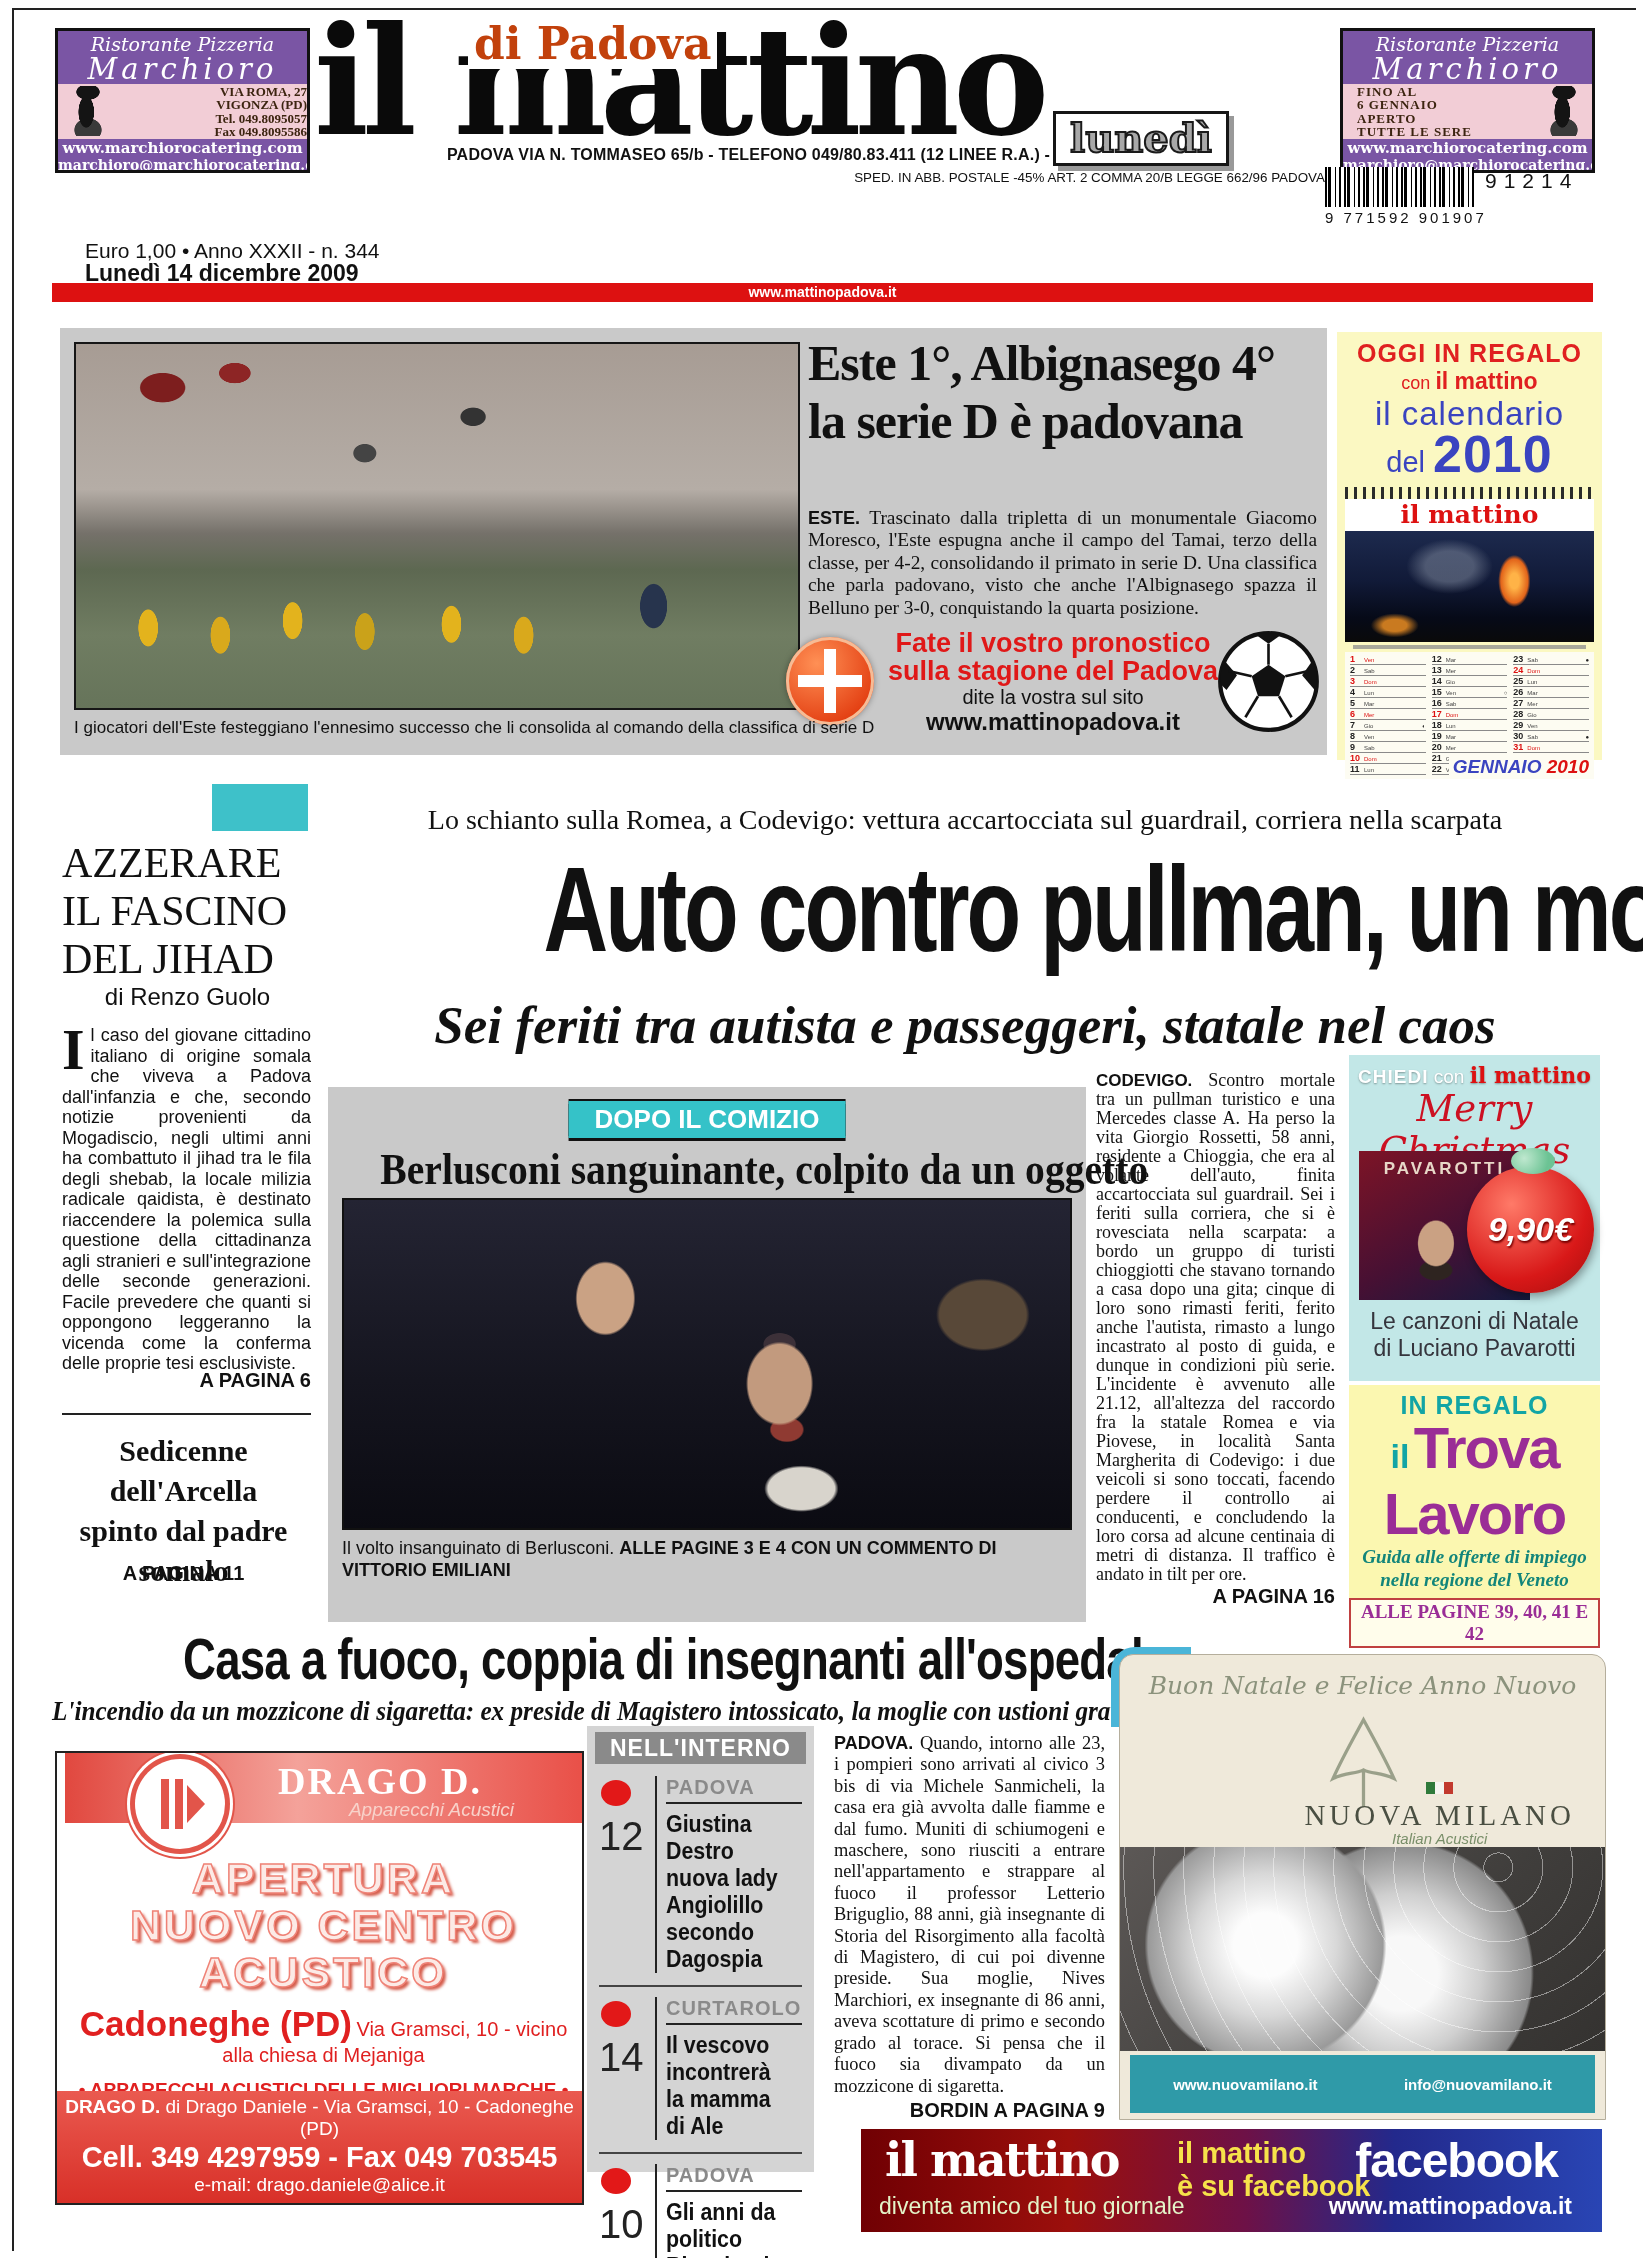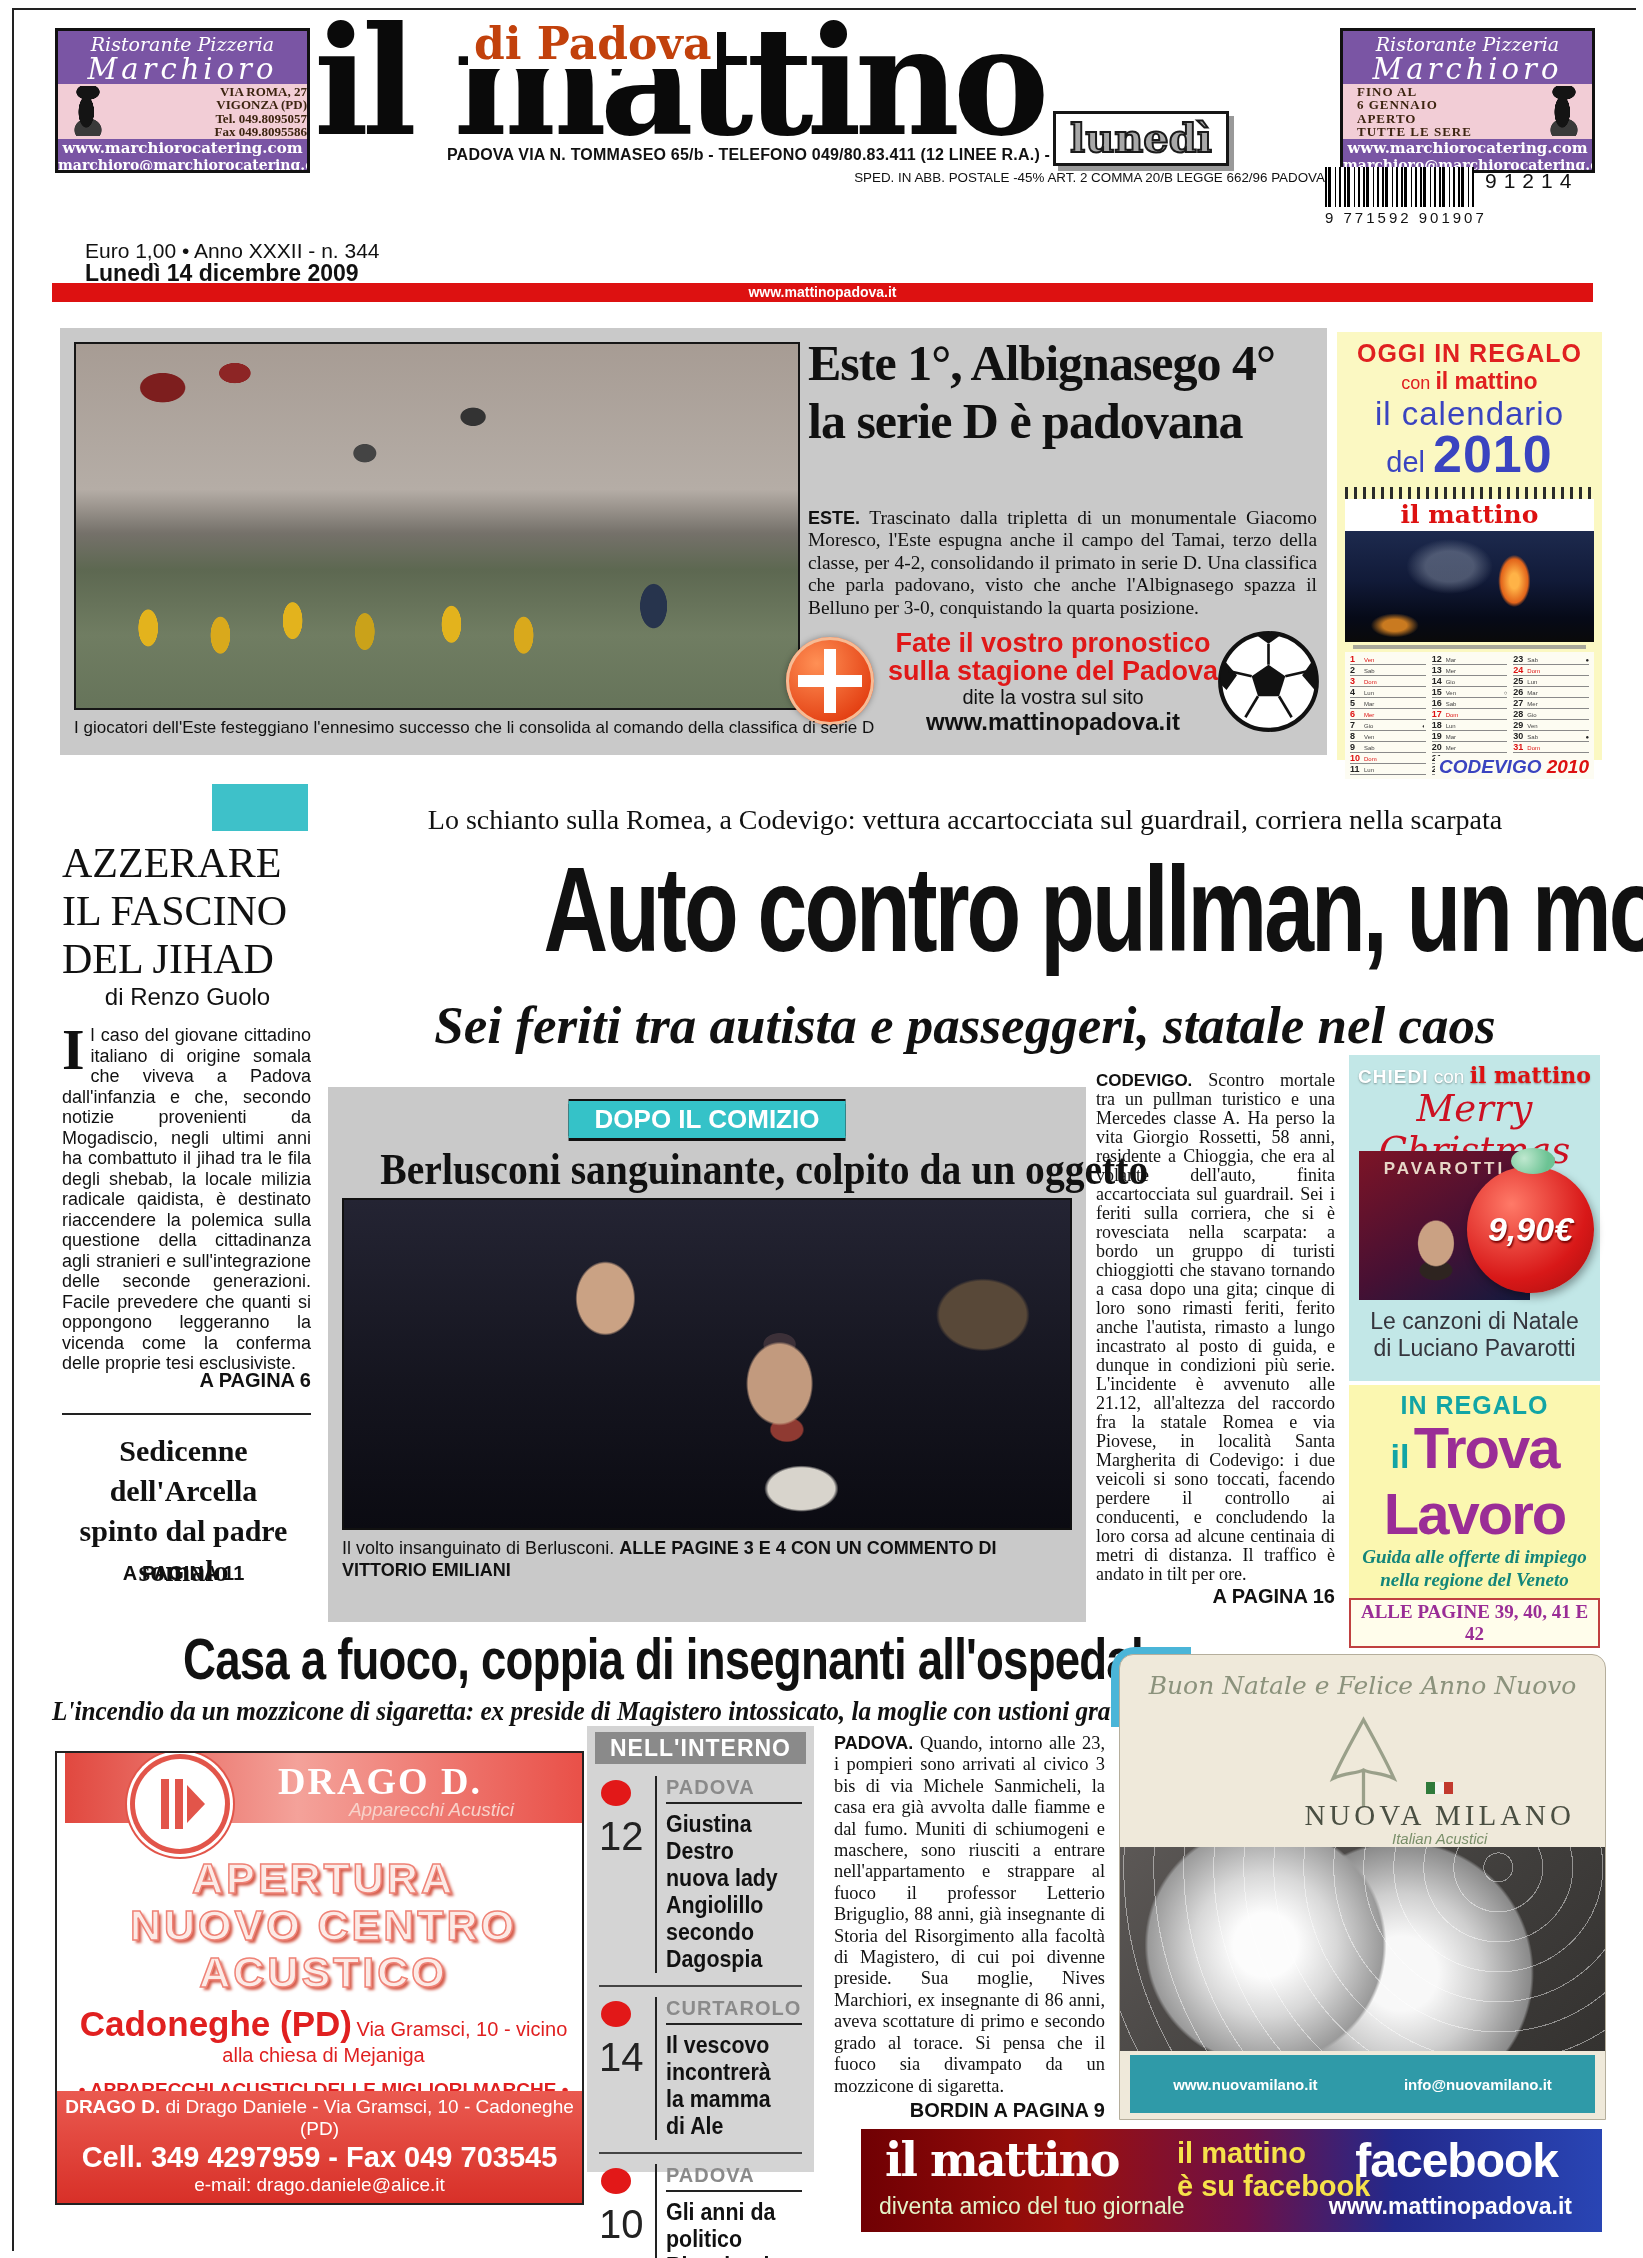--- a/index.html
+++ b/index.html
@@ -576,21 +576,21 @@
             <span class="cal-moon">●</span>
           </div>
 
           <div class="cal-day red">
             <span class="cal-num">31</span>
             <span class="cal-dow">Dom</span>
             <span class="cal-moon"></span>
           </div>
         </div>
       <div class="cal-month">
-        <span>CODEVIGO</span>
+        <span>GENNAIO</span>
         <b>2010</b>
       </div>
     </div>
   </div>
 
   <div class="teal-sq"></div>
   <div class="jihad-title">
     <div>AZZERARE</div>
     <div>IL FASCINO</div>
     <div>DEL JIHAD</div>

